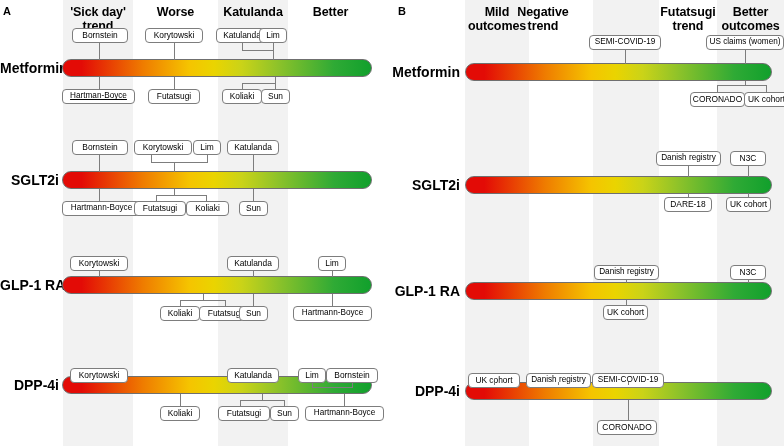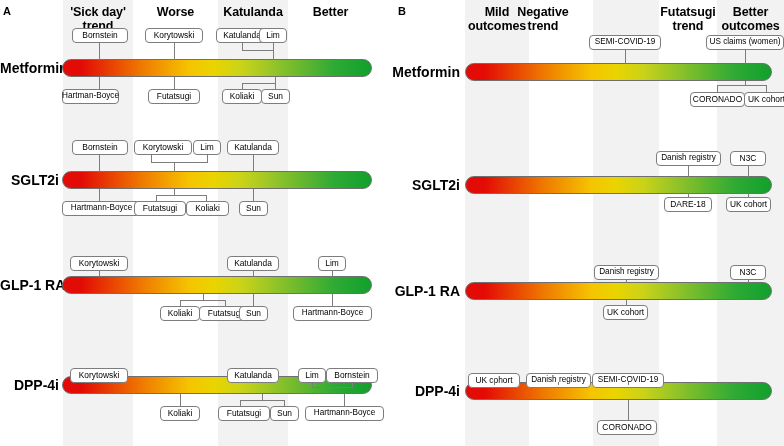--- a/index.html
+++ b/index.html
@@ -95,21 +95,21 @@
     <div class="sbox" style="left:145px;top:28px;width:58px;">Korytowski</div>
     <div class="stem" style="left:174px;top:43px;height:17px;"></div>
 
     <div class="sbox" style="left:216px;top:28px;width:52px;">Katulanda</div>
     <div class="sbox" style="left:259px;top:28px;width:28px;">Lim</div>
     <div class="stem" style="left:242px;top:43px;height:8px;"></div>
     <div class="stem" style="left:273px;top:43px;height:8px;"></div>
     <div class="cross" style="left:242px;top:50px;width:32px;"></div>
     <div class="stem" style="left:273px;top:50px;height:10px;"></div>
 
-    <div class="sbox wide" style="left:62px;top:89px;width:57px;">Hartman-Boyce</div>
+    <div class="sbox wide" style="left:62px;top:89px;width:73px;text-decoration:underline;">Hartman-Boyce</div>
     <div class="stem" style="left:99px;top:77px;height:13px;"></div>
 
     <div class="sbox" style="left:148px;top:89px;width:52px;">Futatsugi</div>
     <div class="stem" style="left:174px;top:77px;height:13px;"></div>
 
     <div class="sbox" style="left:222px;top:89px;width:40px;">Koliaki</div>
     <div class="sbox" style="left:261px;top:89px;width:29px;">Sun</div>
     <div class="stem" style="left:242px;top:83px;height:7px;"></div>
     <div class="stem" style="left:275px;top:83px;height:7px;"></div>
     <div class="cross" style="left:242px;top:83px;width:34px;"></div>

